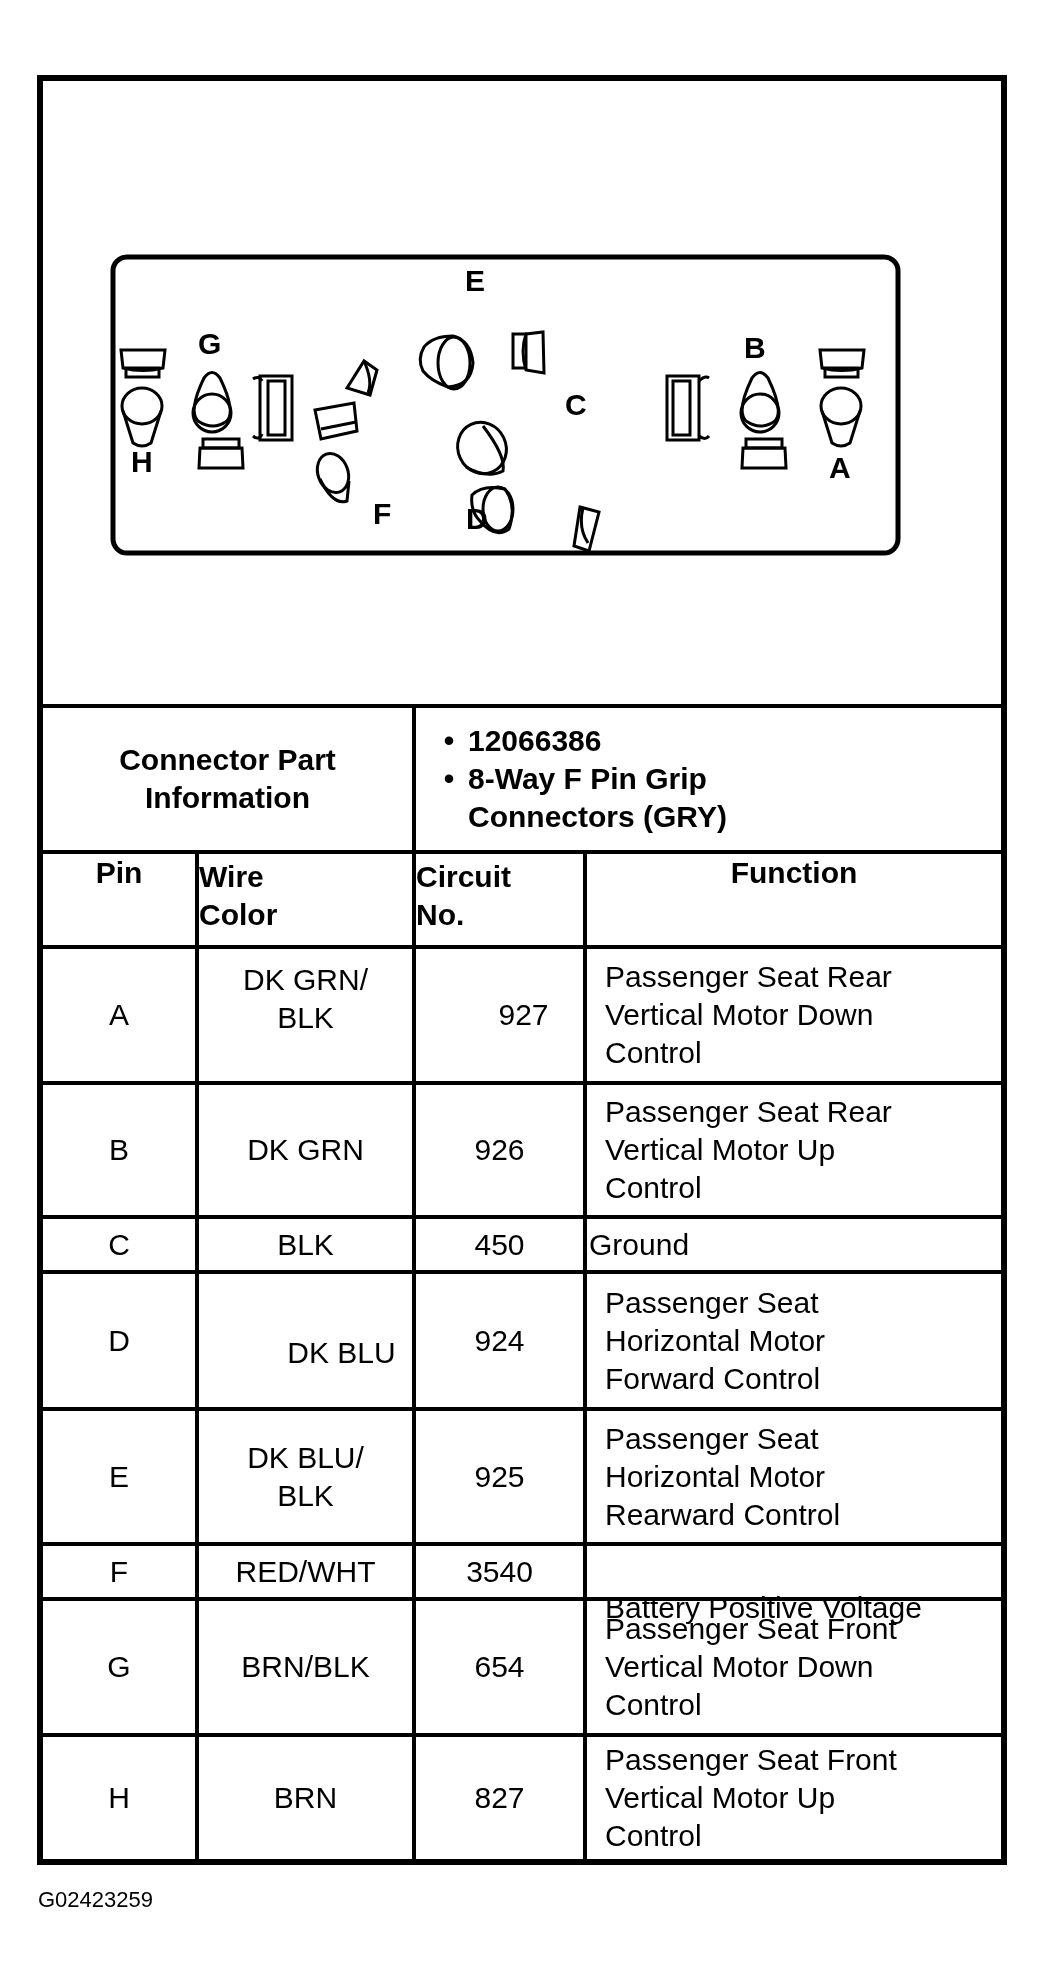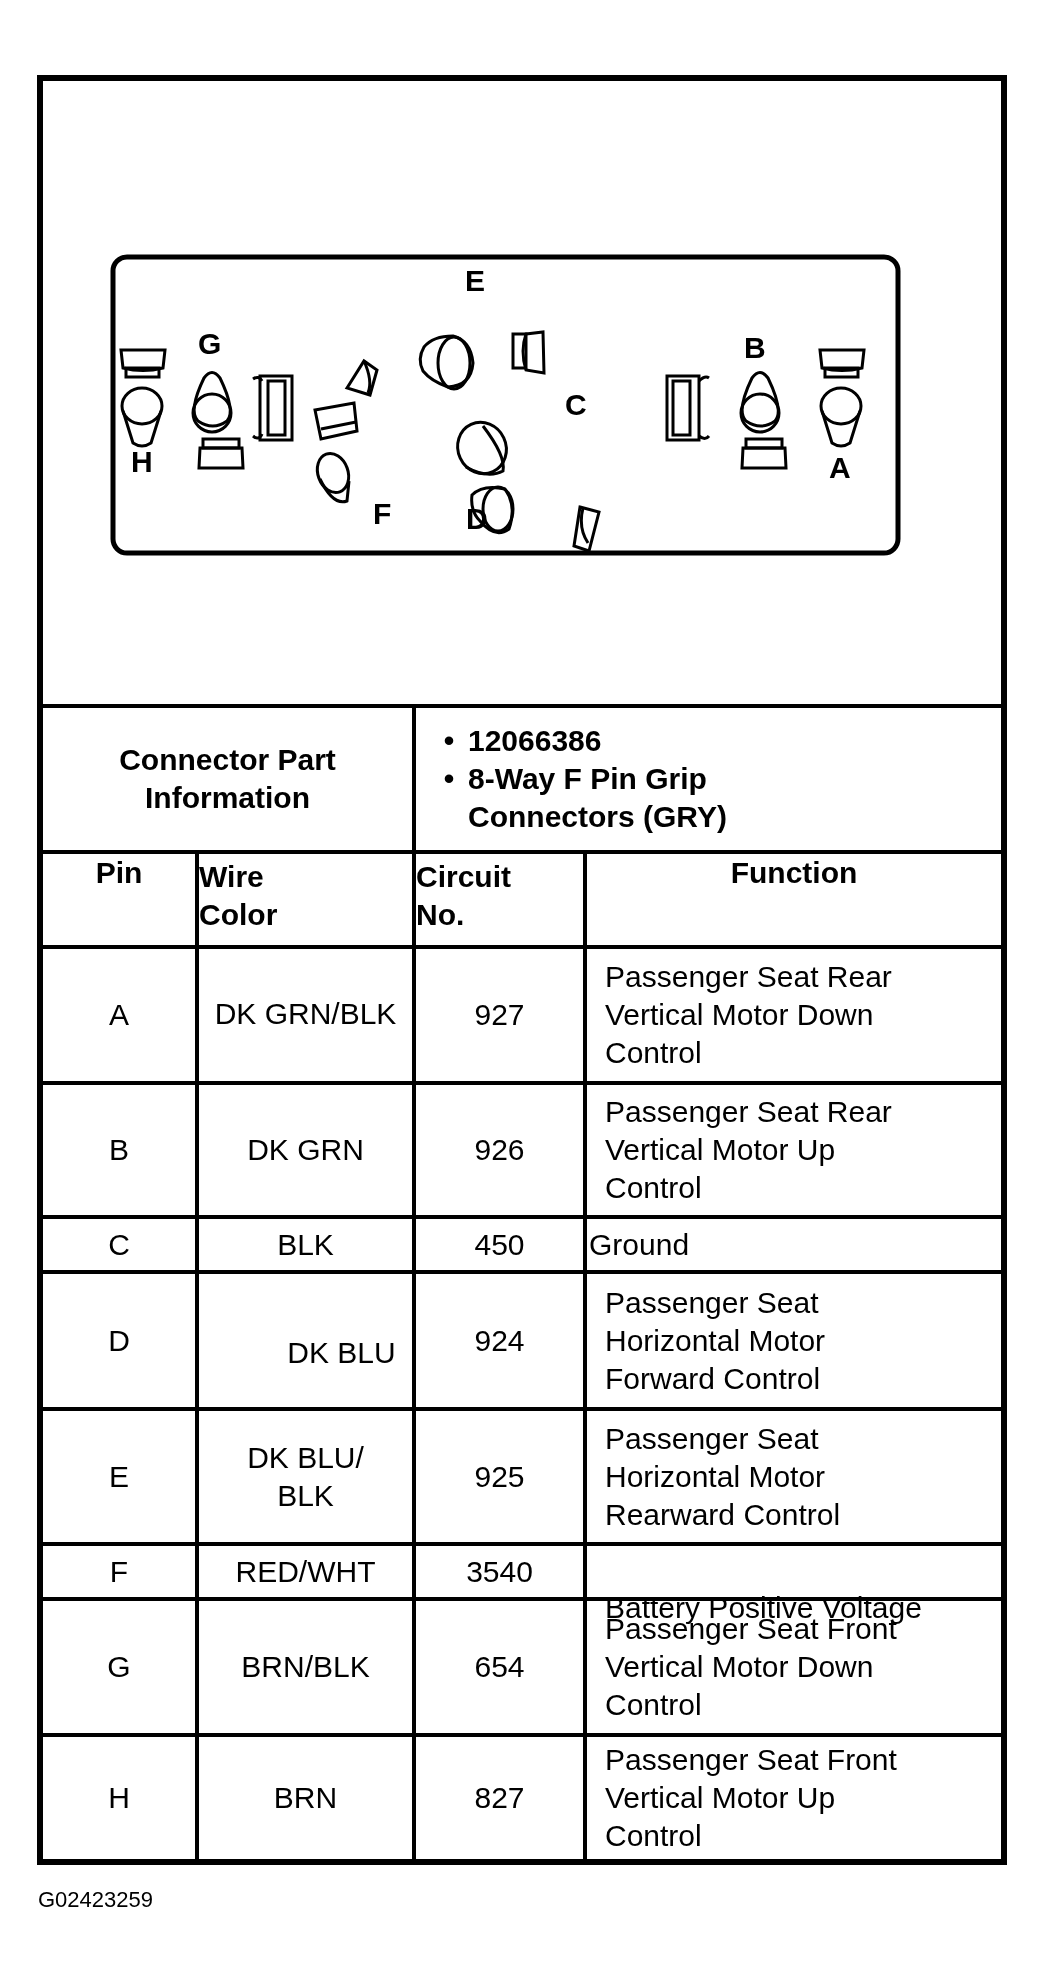--- a/index.html
+++ b/index.html
@@ -164,25 +164,25 @@
     </div>
     <div class="cell bold hdr-bottom" style="left:373px; top:150px; width:167px; height:91px; flex-direction:column;">
       <span class="line">Circuit</span>
       <span class="line">No.</span>
     </div>
     <div class="cell bold hdr-bottom" style="left:544px; top:150px; width:414px; height:91px;">
       <span>Function</span>
     </div>
 
     <div class="cell" style="left:0; top:245px; width:152px; height:132px;">A</div>
-    <div class="cell" style="left:156px; top:244px; width:213px; height:132px; ">
+    <div class="cell" style="left:156px; top:229px; width:213px; height:132px; flex-direction:column;">
       <span class="line">DK GRN/</span>
       <span class="line">BLK</span>
     </div>
-    <div class="cell" style="left:373px; top:245px; width:167px; height:132px;">927</div>
+    <div class="cell" style="left:373px; top:245px; width:167px; height:132px;padding-left:24px;">927</div>
     <div class="cell func" style="left:544px; top:245px; width:414px; height:132px;">
       <span>
         <span class="line">Passenger Seat Rear</span>
         <span class="line">Vertical Motor Down</span>
         <span class="line">Control</span>
       </span>
     </div>
 
     <div class="cell" style="left:0; top:381px; width:152px; height:130px;">B</div>
     <div class="cell" style="left:156px; top:381px; width:213px; height:130px;">DK GRN</div>

